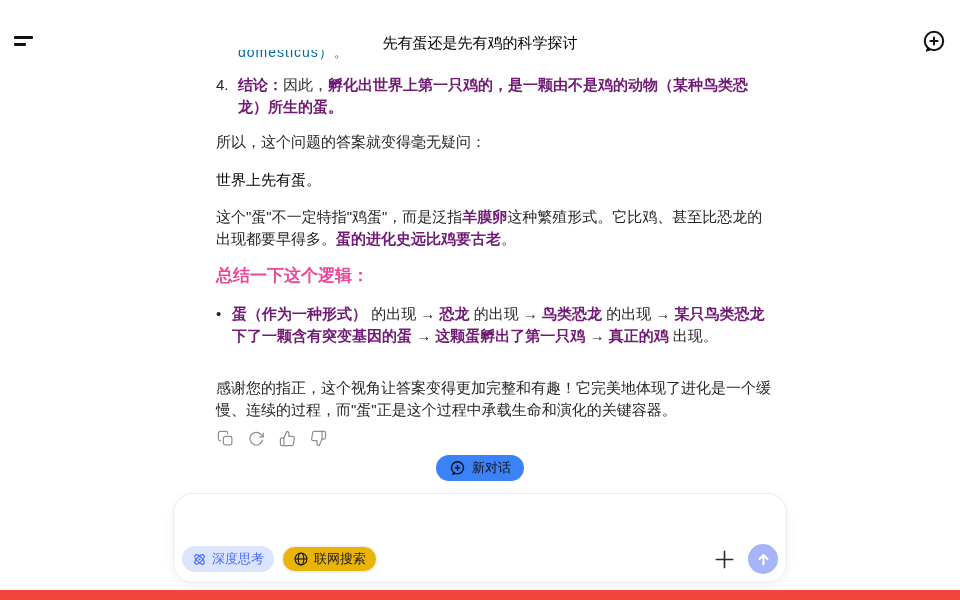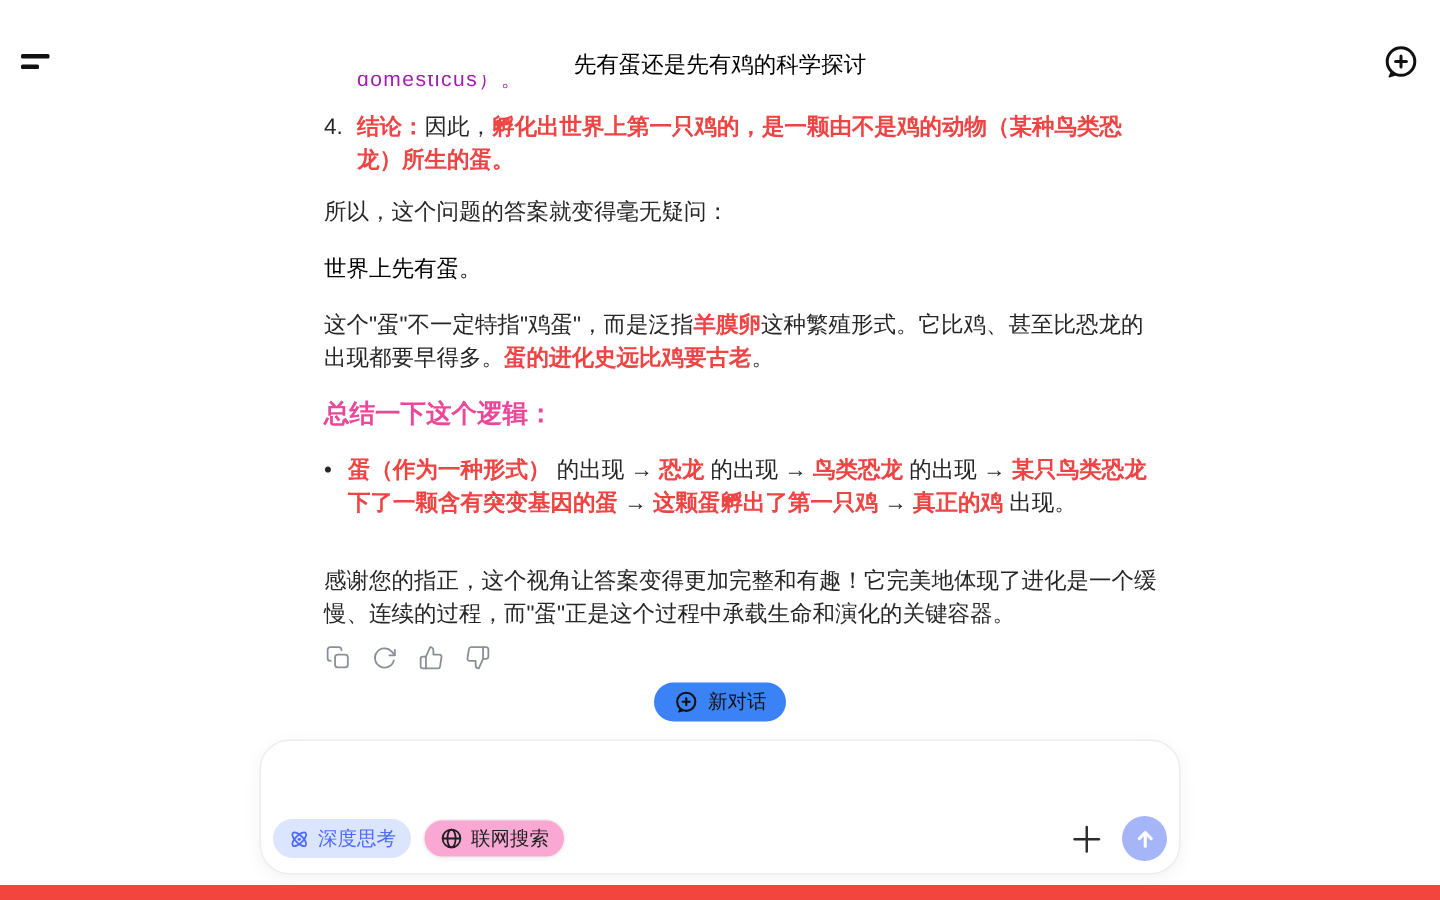--- a/index.html
+++ b/index.html
@@ -11,22 +11,22 @@
   .header { position:absolute; top:0; left:0; width:960px; height:50px; background:#fff; z-index:5; }
   .menu-btn { position:absolute; left:14px; top:33px; width:24px; height:18px; cursor:pointer; }
   .menu-btn .bar1 { position:absolute; left:0; top:3px; width:19px; height:3px; background:#111; border-radius:1px; }
   .menu-btn .bar2 { position:absolute; left:0; top:10px; width:12px; height:3px; background:#111; border-radius:1px; }
   .header-title { position:absolute; top:34px; left:0; width:100%; text-align:center;
     font-size:15px; font-weight:500; color:#000; }
   .newchat-top { position:absolute; right:13px; top:29px; width:26px; height:26px; cursor:pointer; }
 
   
   .content { position:absolute; left:216px; top:50px; width:560px; font-size:15px; line-height:22px; }
-  .content b { color:#ef4444; }
-  .clipped-line { height:12px; overflow:hidden; position:relative; margin-left:22px; color:#a21caf;text-align:right; }
+  .content b { color:#701a75; }
+  .clipped-line { height:12px; overflow:hidden; position:relative; margin-left:22px; color:#0369a1;text-align:right; }
   .clipped-line span { position:absolute; top:-9px; left:0; font-size:14px; letter-spacing:1px; }
   .olitem { display:flex; margin-top:12px; }
   .olitem .num { width:22px; flex:none; }
   .para1 { margin-top:13px; }
   .para2 { margin-top:16px; font-weight:normal; color:#000; }
   .para3 { margin-top:15px; }
   .sec-heading { margin-top:14px; font-size:17px; line-height:24px; font-weight:bold; color:#ec4899; }
   .bullet { display:flex; margin-top:15px; }
   .bullet .marker { width:16px; flex:none; }
   .para4 { margin-top:30px; }
@@ -46,21 +46,21 @@
     box-shadow:0 3px 12px rgba(0,0,0,0.05); }
   .composer-input { position:absolute; left:16px; top:12px; width:560px; height:22px;
     border:none; outline:none; font-size:15px; color:#262626; background:transparent;
     font-family:inherit; }
   .composer-input::placeholder { color:#c2c2c6; }
   .composer-row { position:absolute; left:8px; right:8px; bottom:9px; height:28px;
     display:flex; align-items:center; }
   .chip { height:26px; border-radius:13px; display:flex; align-items:center; gap:5px;
     padding:0 10px; font-size:13px; cursor:pointer; white-space:nowrap; }
   .chip-deepthink { background:#dbe5fe; color:#4d6bfe;align-items:center; }
-  .chip-websearch { background:#f9a8d4; color:#1f1f1f; border:1px solid #f0f0f0;
+  .chip-websearch { background:#eab308; color:#1f1f1f; border:1px solid #f0f0f0;
     box-shadow:0 1px 3px rgba(0,0,0,0.05); margin-left:8px; }
   .composer-spacer { flex:1; }
   .plus-btn { width:24px; height:24px; display:flex; align-items:center; justify-content:center;
     color:#2b2b2b; cursor:pointer; margin-right:12px; }
   .send-btn { width:30px; height:30px; border-radius:50%; background:#a6b5f8;
     display:flex; align-items:center; justify-content:center; cursor:pointer; }
 
   
   .bottom-bar { position:absolute; left:0; bottom:0; width:960px; height:10px; background:#f2453d; }
 

